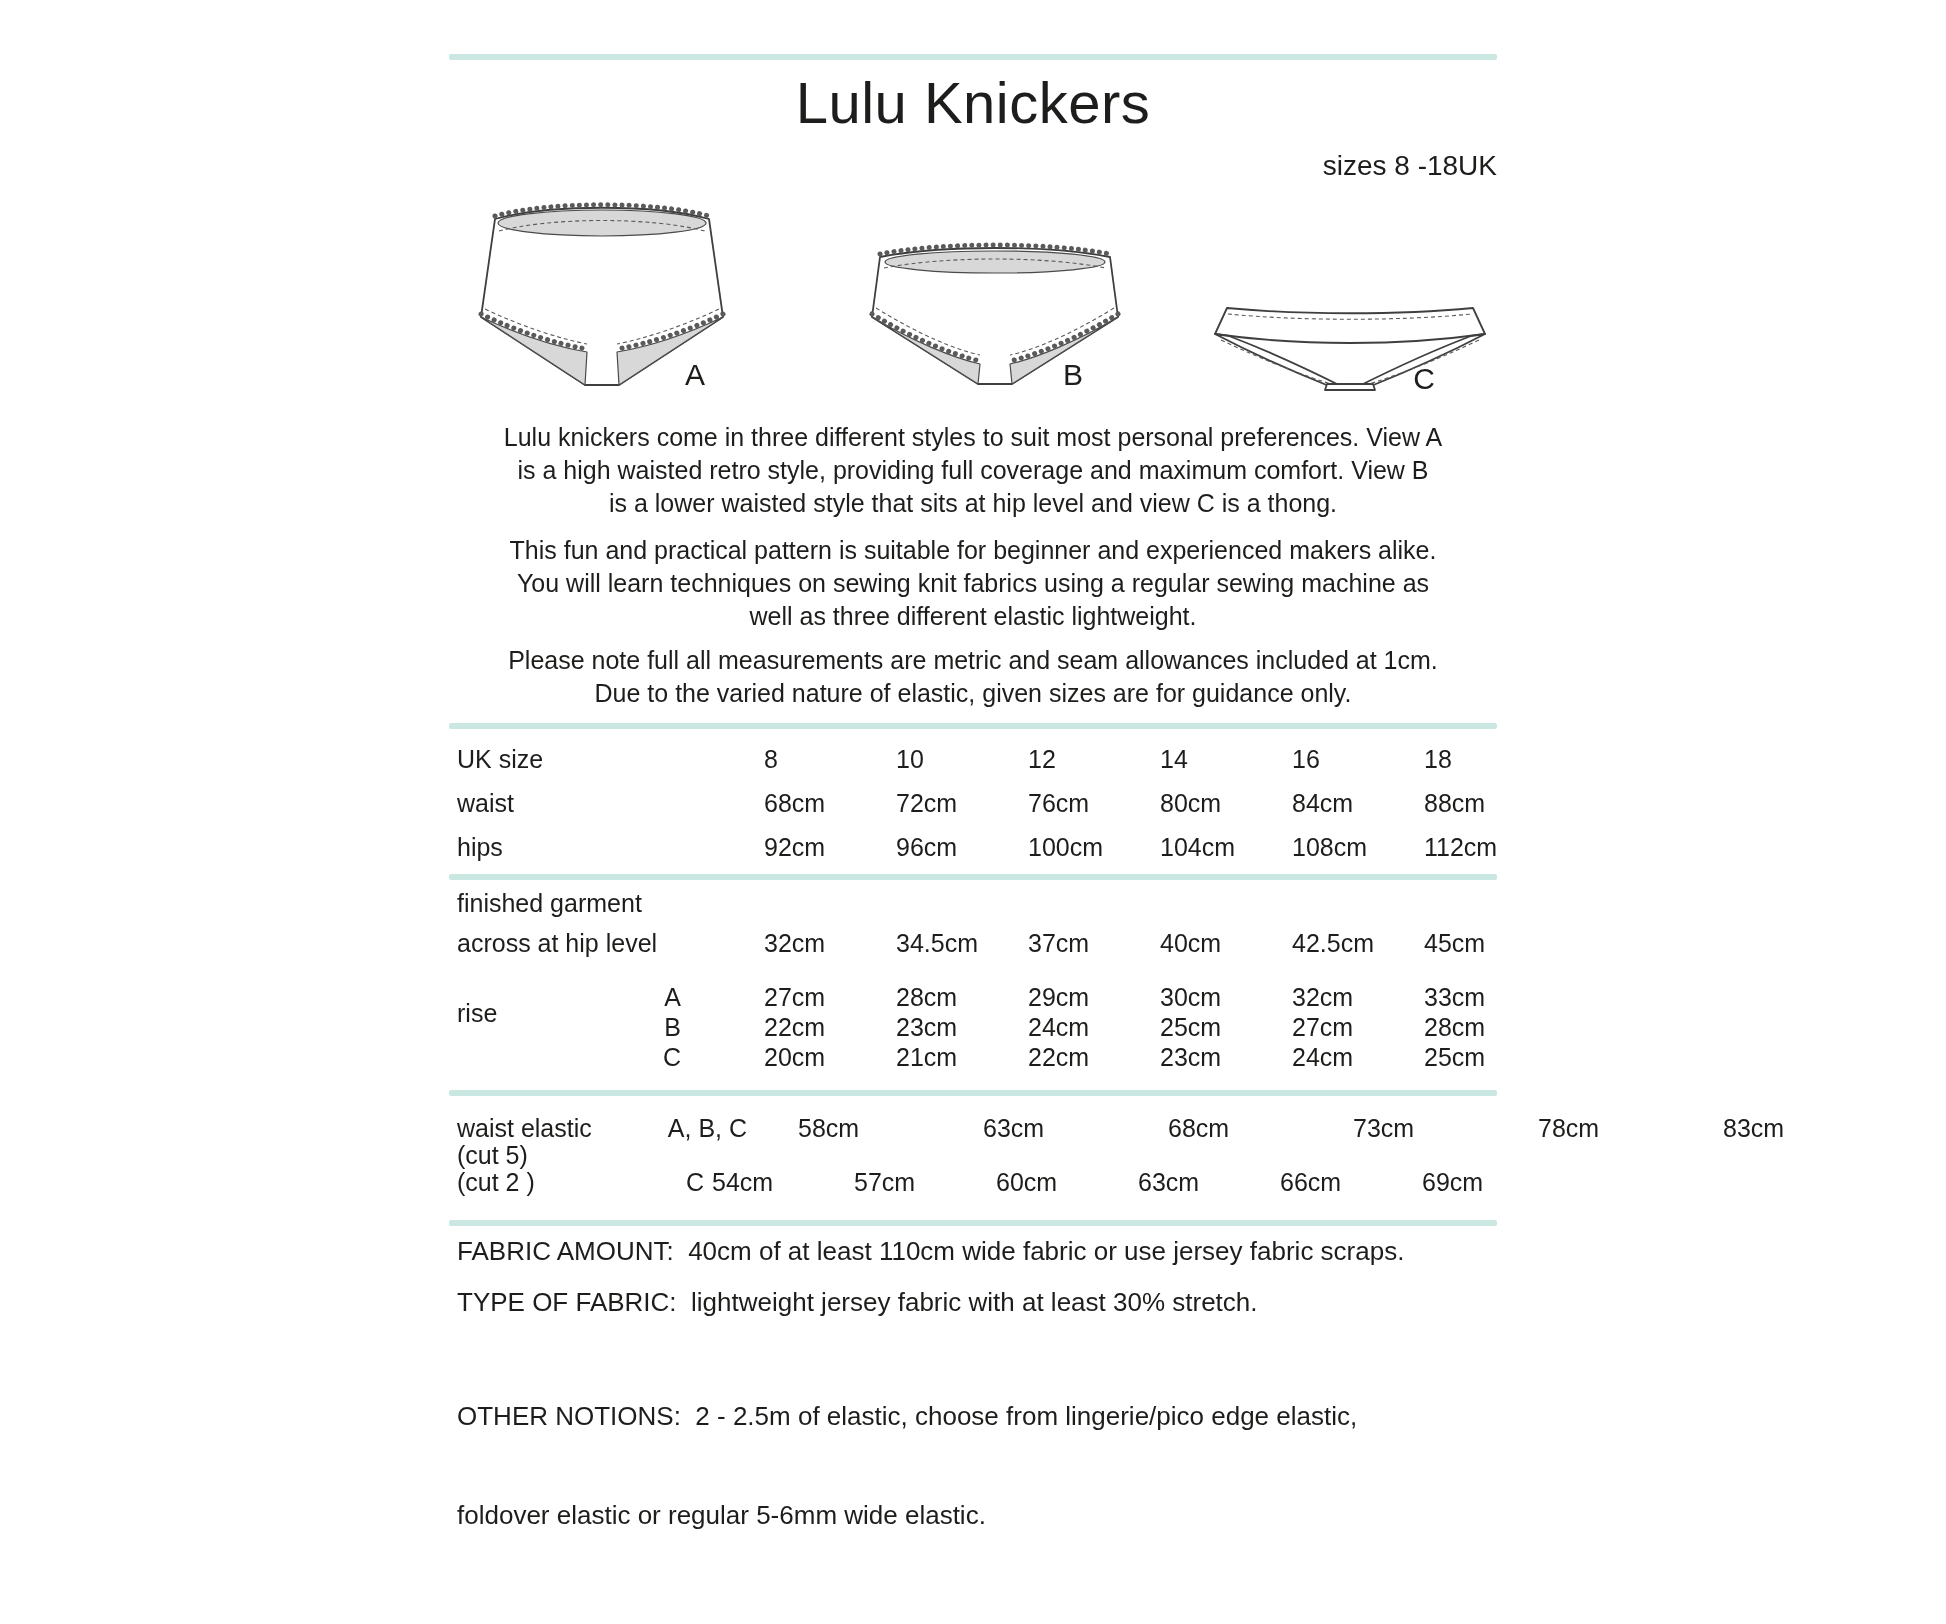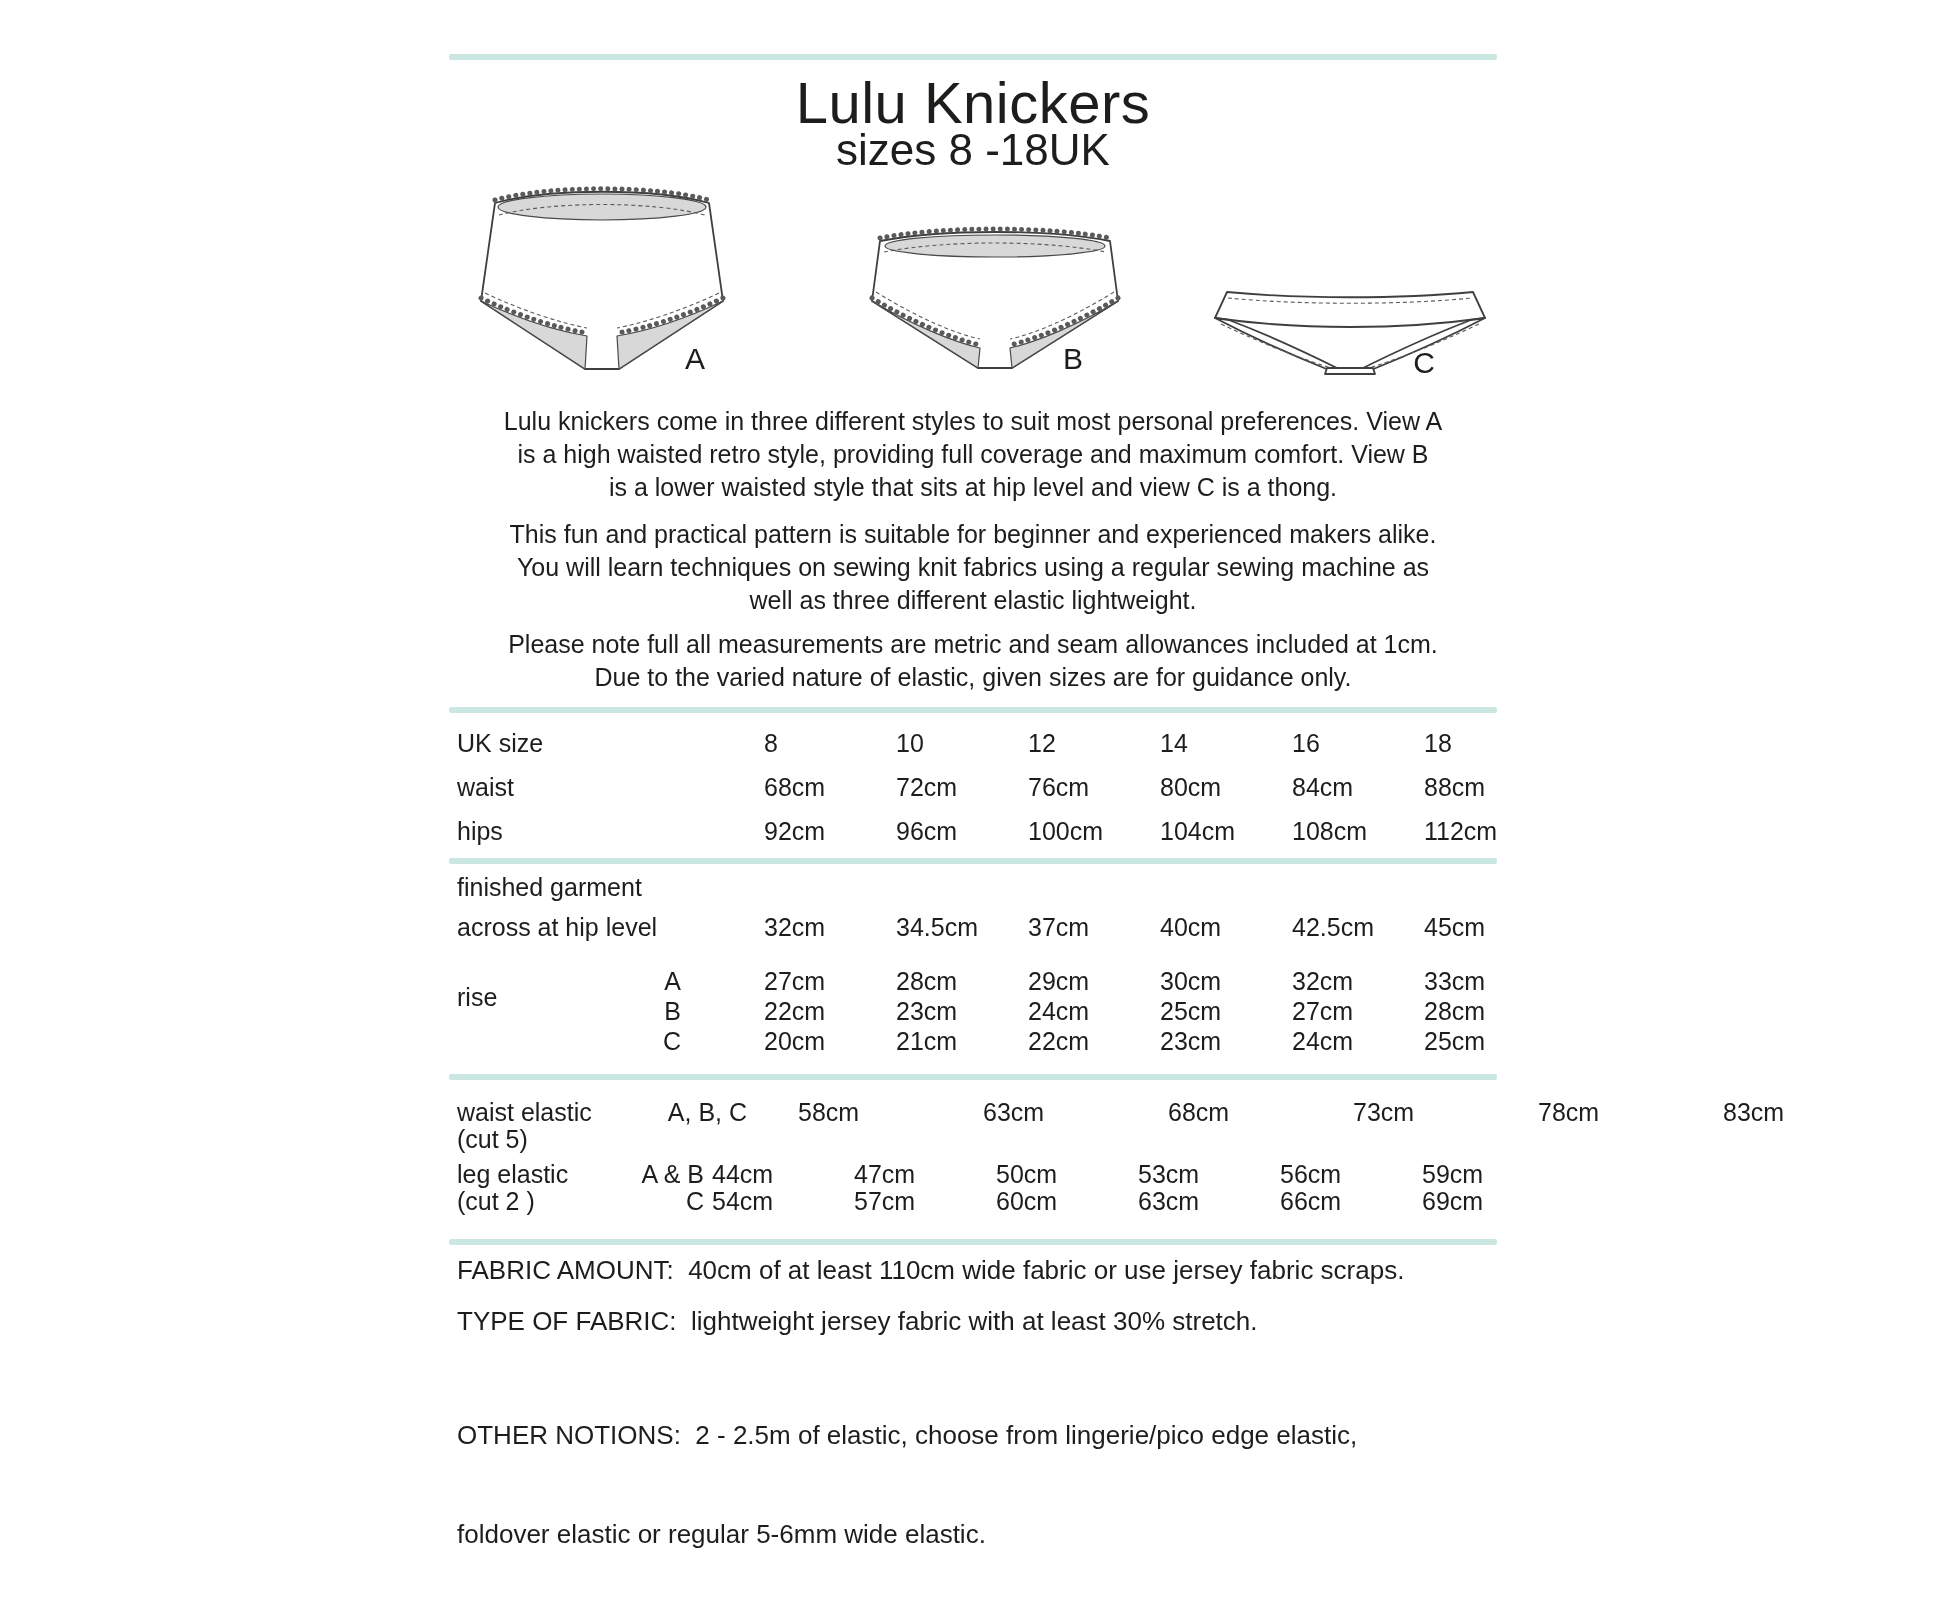--- a/index.html
+++ b/index.html
@@ -10,21 +10,21 @@
     -webkit-font-smoothing:antialiased;
   }
   .doc{position:relative;width:1048px;margin:0 auto;padding-top:54px;}
   .rule{height:6px;background:#cbe7e1;border-radius:2px;}
   .rule.r2{margin-top:13px;}
   .rule.r3{margin-top:5px;}
   .rule.r4{margin-top:18px;}
   .rule.r5{margin-top:25px;}
 
   .title{margin-top:14px;text-align:center;font-size:58px;line-height:58px;letter-spacing:.5px;font-weight:400;}
-  .subtitle{text-align:center;font-size:44px;line-height:36px;}
+  .subtitle{margin-top:16px;text-align:right;font-size:28px;line-height:36px;}
 
   .views{position:relative;height:195px;margin-top:13px;}
   .view{position:absolute;}
   .view-a{left:20px;top:0;}
   .view-b{left:413px;top:45px;}
   .view-c{left:756px;top:103px;}
   .view svg{display:block;}
   .view-label{position:absolute;font-size:30px;line-height:30px;color:#1d1d1b;}
   .view-a .view-label{right:30px;bottom:2px;}
   .view-b .view-label{right:45px;bottom:2px;}
@@ -224,30 +224,20 @@
     <div class="cell-v">68cm</div>
     <div class="cell-v">73cm</div>
     <div class="cell-v">78cm</div>
     <div class="cell-v">83cm</div>
   </div>
 
   <div class="el-row">
     <div class="el-label">(cut 5)</div>
   </div>
 
-  <div class="el-row el-gap">
-    <div class="el-label">leg elastic</div>
-    <div class="el-variant">A &amp; B</div>
-    <div class="cell-v">44cm</div>
-    <div class="cell-v">47cm</div>
-    <div class="cell-v">50cm</div>
-    <div class="cell-v">53cm</div>
-    <div class="cell-v">56cm</div>
-    <div class="cell-v">59cm</div>
-  </div>
 
   <div class="el-row">
     <div class="el-label">(cut 2 )</div>
     <div class="el-variant">C</div>
     <div class="cell-v">54cm</div>
     <div class="cell-v">57cm</div>
     <div class="cell-v">60cm</div>
     <div class="cell-v">63cm</div>
     <div class="cell-v">66cm</div>
     <div class="cell-v">69cm</div>

